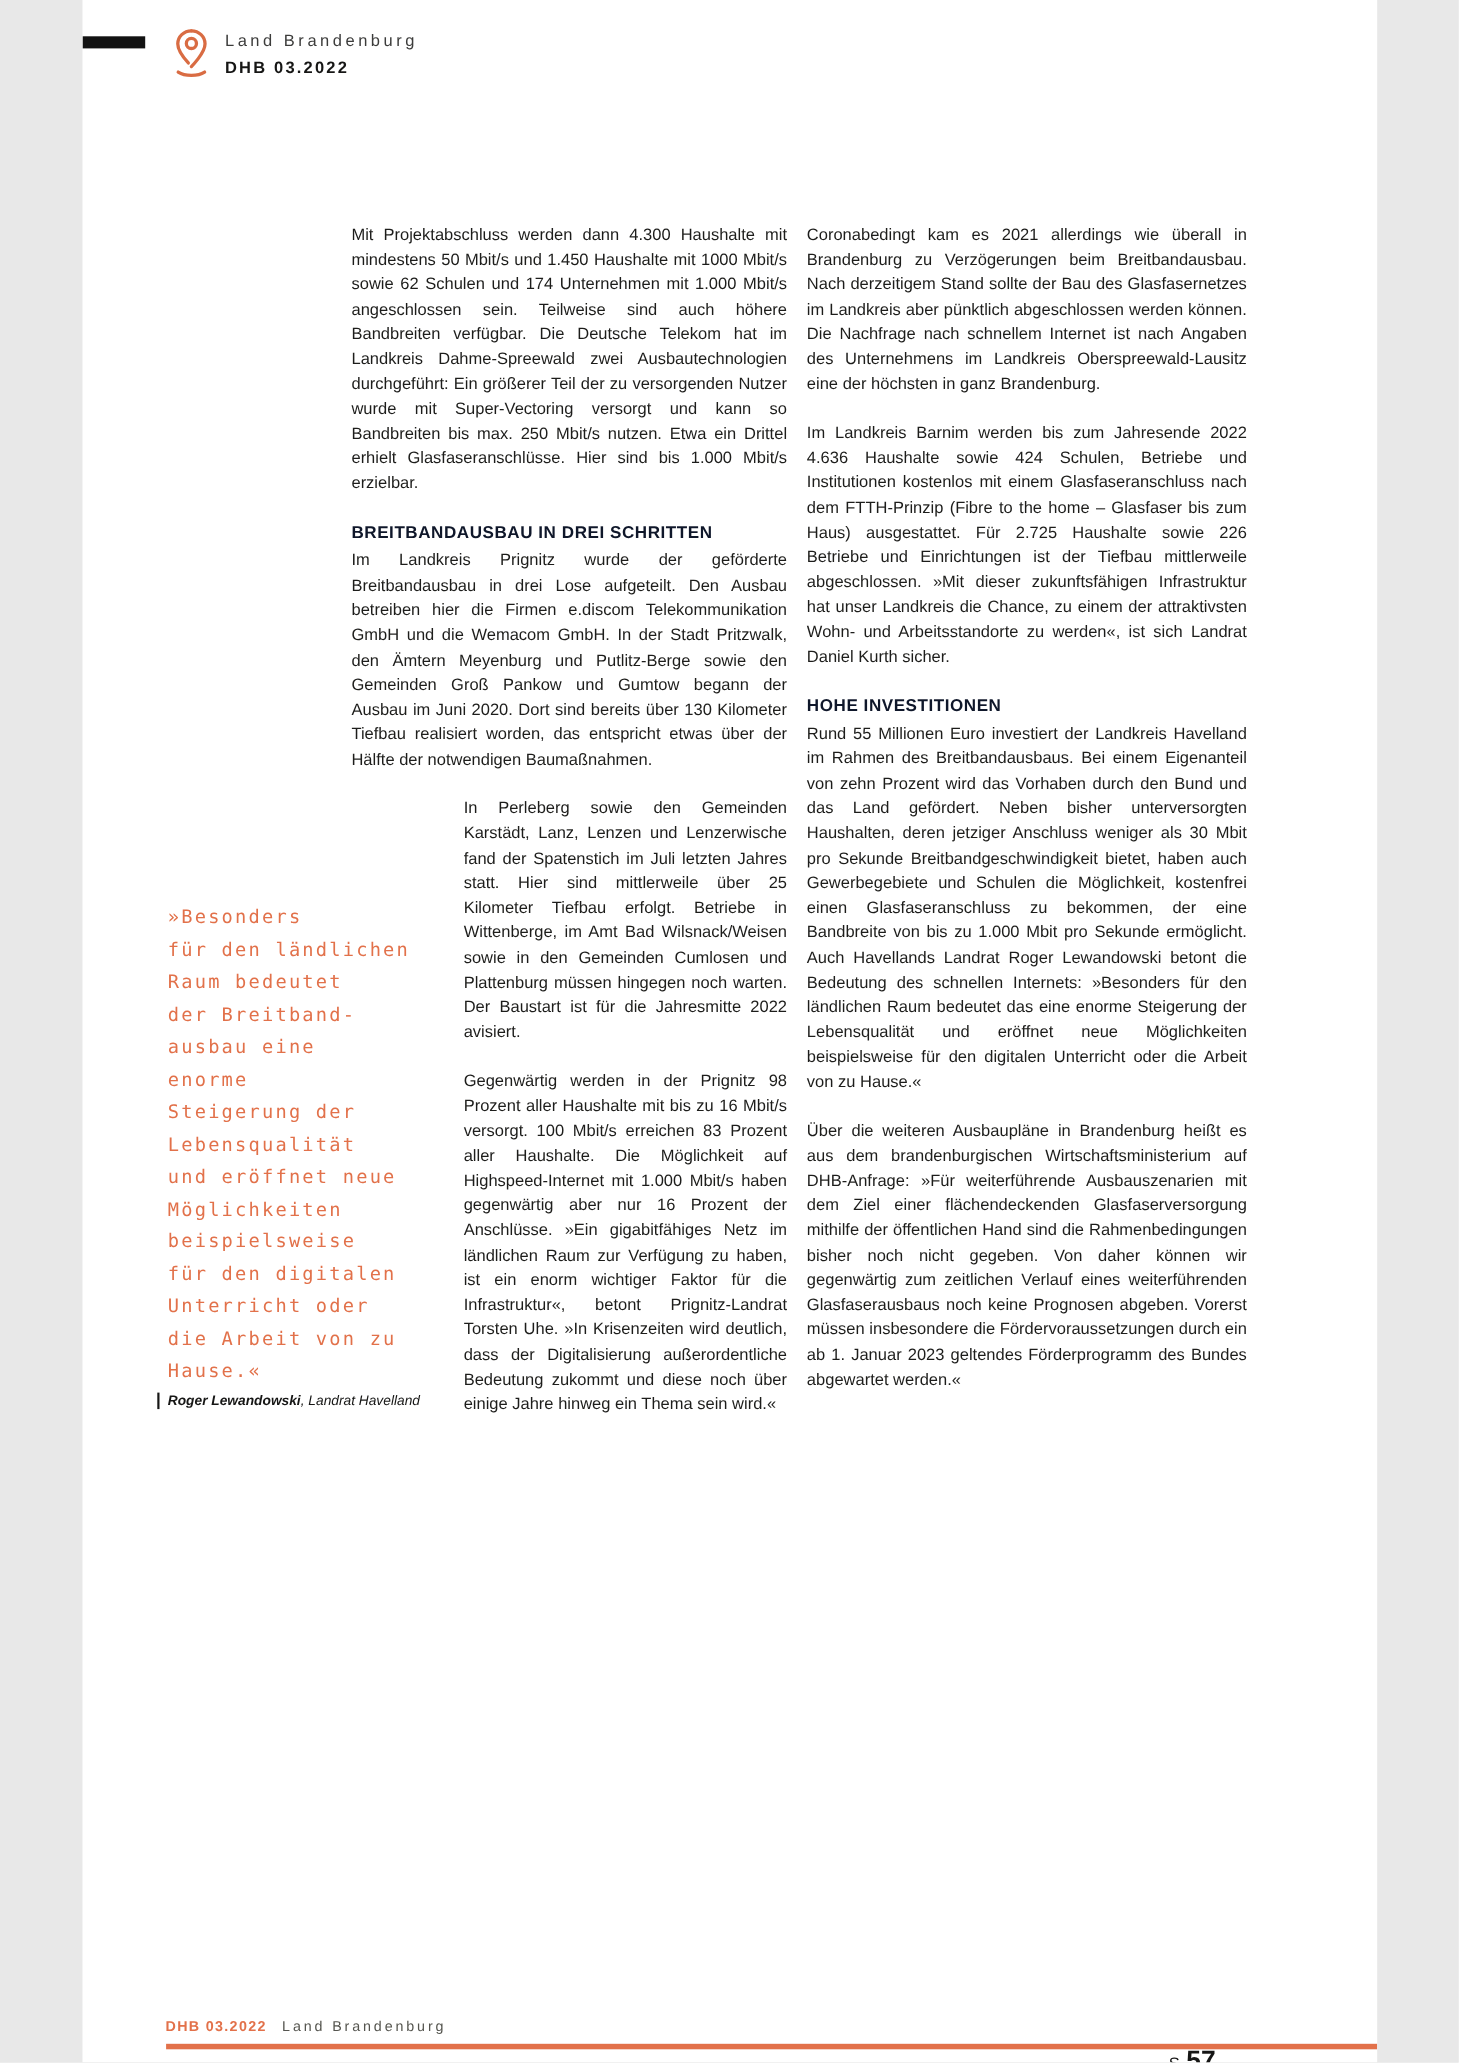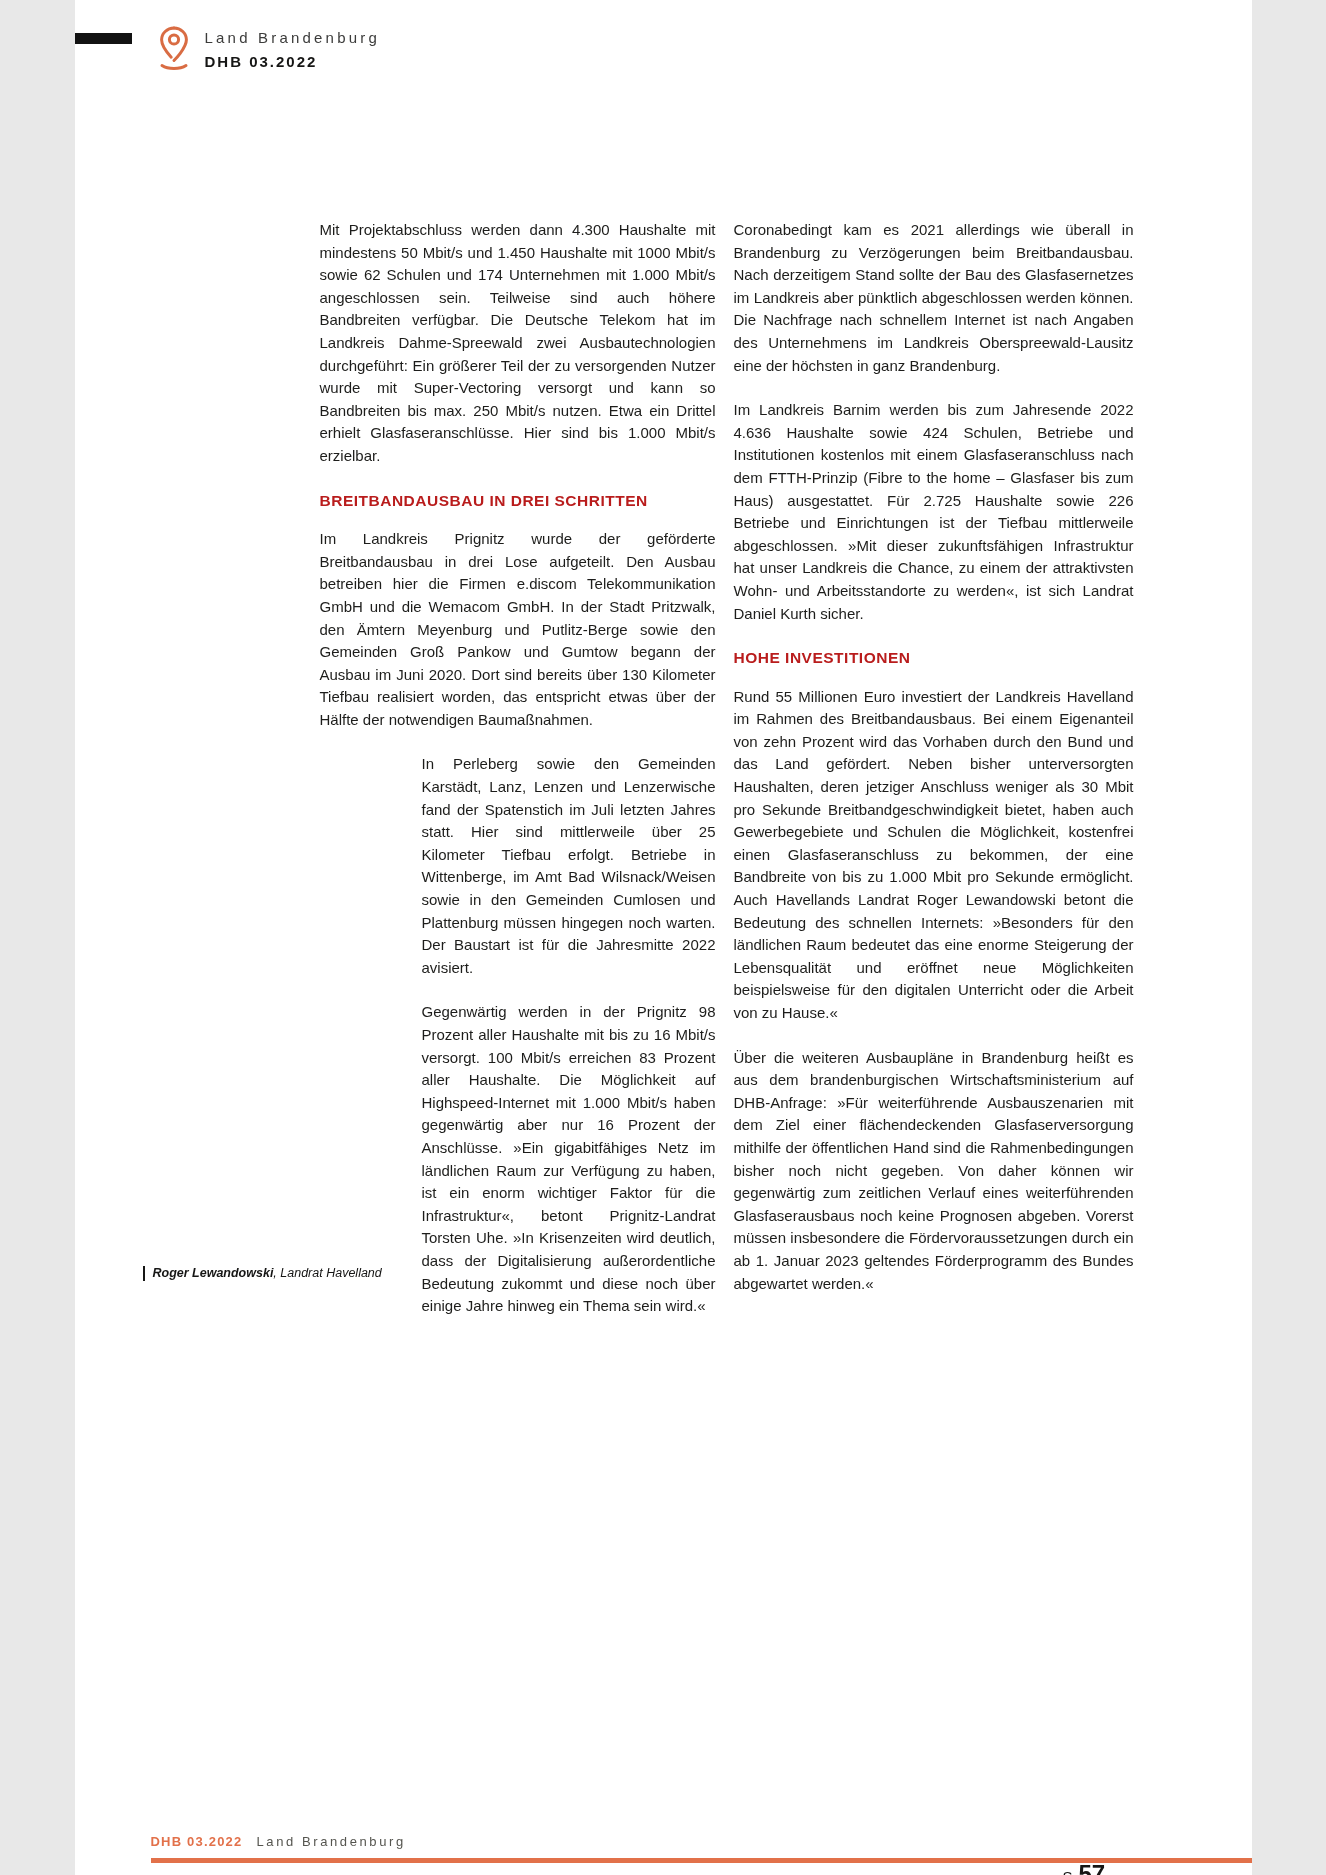--- a/index.html
+++ b/index.html
@@ -53,27 +53,27 @@
   .col {
     position: absolute;
     top: 203px;
     font-size: 15px;
     line-height: 22.6px;
     text-align: justify;
     color: #1d1d1b;
   }
   .col-left  { left: 245px; width: 396px; }
   .col-right { left: 659px; width: 400px; }
-  p.para { margin: 16px 0 22px 0; }
+  p.para { margin: 0 0 22px 0; }
   h3.section-heading {
     margin: 4px 0 3px 0;
     font-size: 15.5px;
     font-weight: 700;
     letter-spacing: 0.5px;
-    color: #b91c1c;
+    color: #0f172a;
     text-align: left;
   }
   .indent-block { margin-left: 102px; }
 
   
   .pullquote {
     position: absolute;
     left: 78px; top: 820px;
     width: 260px;
     font-family: "DejaVu Sans Mono", monospace;
@@ -167,20 +167,35 @@
   </div>
 
   <div class="col col-right">
     <p class="para">Coronabedingt kam es 2021 allerdings wie überall in Brandenburg zu Verzögerungen beim Breitbandausbau. Nach derzeitigem Stand sollte der Bau des Glasfasernetzes im Landkreis aber pünktlich abgeschlossen werden können. Die Nachfrage nach schnellem Internet ist nach Angaben des Unternehmens im Landkreis Oberspreewald-Lausitz eine der höchsten in ganz Brandenburg.</p>
     <p class="para">Im Landkreis Barnim werden bis zum Jahresende 2022 4.636 Haushalte sowie 424 Schulen, Betriebe und Institutionen kostenlos mit einem Glasfaseranschluss nach dem FTTH-Prinzip (Fibre to the home – Glasfaser bis zum Haus) ausgestattet. Für 2.725 Haushalte sowie 226 Betriebe und Einrichtungen ist der Tiefbau mittlerweile abgeschlossen. »Mit dieser zukunftsfähigen Infrastruktur hat unser Landkreis die Chance, zu einem der attraktivsten Wohn- und Arbeitsstandorte zu werden«, ist sich Landrat Daniel Kurth sicher.</p>
     <h3 class="section-heading">HOHE INVESTITIONEN</h3>
     <p class="para">Rund 55 Millionen Euro investiert der Landkreis Havelland im Rahmen des Breitbandausbaus. Bei einem Eigenanteil von zehn Prozent wird das Vorhaben durch den Bund und das Land gefördert. Neben bisher unterversorgten Haushalten, deren jetziger Anschluss weniger als 30 Mbit pro Sekunde Breitbandgeschwindigkeit bietet, haben auch Gewerbegebiete und Schulen die Möglichkeit, kostenfrei einen Glasfaseranschluss zu bekommen, der eine Bandbreite von bis zu 1.000 Mbit pro Sekunde ermöglicht. Auch Havellands Landrat Roger Lewandowski betont die Bedeutung des schnellen Internets: »Besonders für den ländlichen Raum bedeutet das eine enorme Steigerung der Lebensqualität und eröffnet neue Möglichkeiten beispielsweise für den digitalen Unterricht oder die Arbeit von zu Hause.«</p>
     <p class="para">Über die weiteren Ausbaupläne in Brandenburg heißt es aus dem brandenburgischen Wirtschaftsministerium auf DHB-Anfrage: »Für weiterführende Ausbauszenarien mit dem Ziel einer flächendeckenden Glasfaserversorgung mithilfe der öffentlichen Hand sind die Rahmenbedingungen bisher noch nicht gegeben. Von daher können wir gegenwärtig zum zeitlichen Verlauf eines weiterführenden Glasfaserausbaus noch keine Prognosen abgeben. Vorerst müssen insbesondere die Fördervoraussetzungen durch ein ab 1. Januar 2023 geltendes Förderprogramm des Bundes abgewartet werden.«</p>
   </div>
 
+  <div class="pullquote">»Besonders
+für den ländlichen
+Raum bedeutet
+der Breitband-
+ausbau eine
+enorme
+Steigerung der
+Lebensqualität
+und eröffnet neue
+Möglichkeiten
+beispielsweise
+für den digitalen
+Unterricht oder
+die Arbeit von zu
+Hause.«</div>
   <div class="pullquote-attrib">
     <span class="attrib-name">Roger Lewandowski</span><span>, Landrat Havelland</span>
   </div>
 
   <div class="footer-left">
     <span class="footer-issue">DHB 03.2022</span>
     <span class="footer-section">Land Brandenburg</span>
   </div>
   <div class="footer-page">
     <span class="footer-page-label">S</span>

